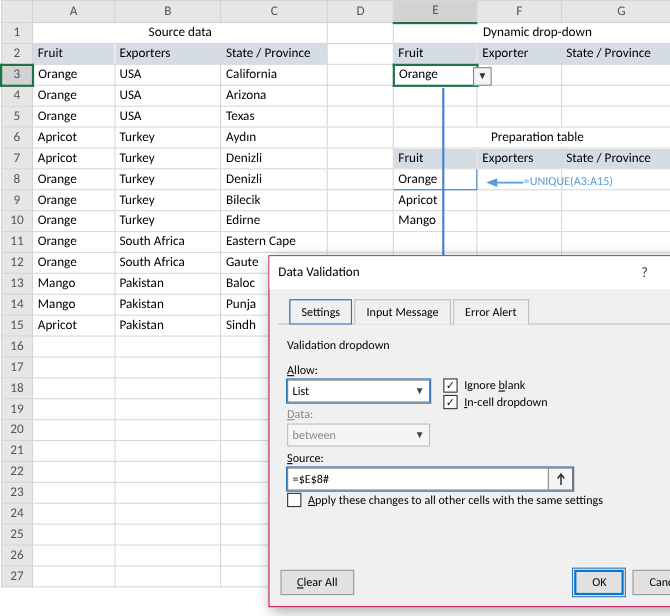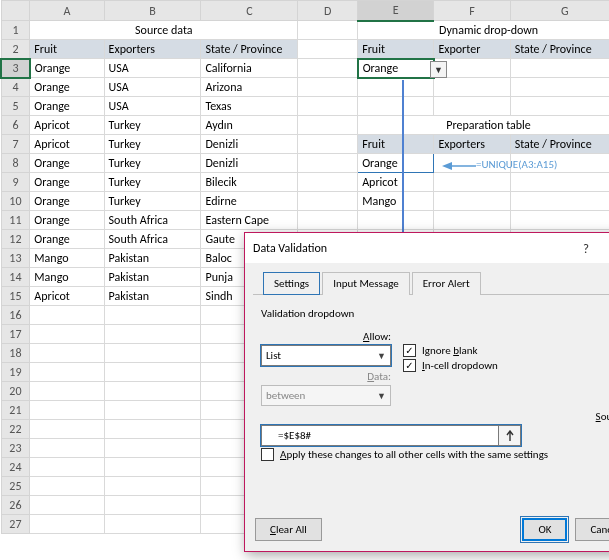--- a/index.html
+++ b/index.html
@@ -122,39 +122,39 @@
     background: #f0f0f0;
     position: relative;
     top: 1px;
     font-size: 11px;
   }
   .tab.active { background: #f0f0f0; border-bottom: 1px solid #f0f0f0; }
   .tab.hl { outline: 1.5px solid #2f75b5; outline-offset: -1px; }
   .pane { padding: 8px 16px; }
   .fieldset-label { margin: 4px 0 6px 0; }
   .row { display: flex; align-items: center; gap: 12px; }
-  .lbl { display: block; margin: 4px 0 2px 0; text-align: right; }
+  .lbl { display: block; margin: 4px 0 2px 0; }
   .combo {
     display: flex; align-items: center; justify-content: space-between;
     width: 130px; height: 21px;
     background: #fff; border: 1px solid #7a7a7a;
     padding: 0 4px;
   }
   .combo.hl { outline: 1.5px solid #2f75b5; }
   .combo.disabled { color: #888; border-color: #bcbcbc; background: #f5f5f5; }
   .combo .car { font-size: 9px; color: #444; }
   .chk { display: flex; align-items: center; gap: 6px; margin: 2px 0; }
   .chkbox { width: 13px; height: 13px; border: 1px solid #333; background: #fff; display: flex; align-items: center; justify-content: center; font-size: 10px; }
   .srcbox {
     display: flex;
     width: 260px;
   }
   .srcbox.hl { outline: 1.5px solid #2f75b5; }
   .srcbox input {
-    flex: 1; height: 21px; border: 1px solid #7a7a7a; padding: 0 16px;
+    flex: 1; height: 21px; border: 1px solid #7a7a7a; padding: 0 4px;
     font-size: 11px; font-family: inherit; outline: none;
   }
   .srcbox .refbtn {
     width: 22px; height: 21px; border: 1px solid #7a7a7a; border-left: none;
     background: #f4f4f4; display: flex; align-items: center; justify-content: center;
     font-size: 12px; font-weight: bold;
   }
   .dialog .buttons {
     position: absolute;
     bottom: 10px; left: 10px; right: 10px;

